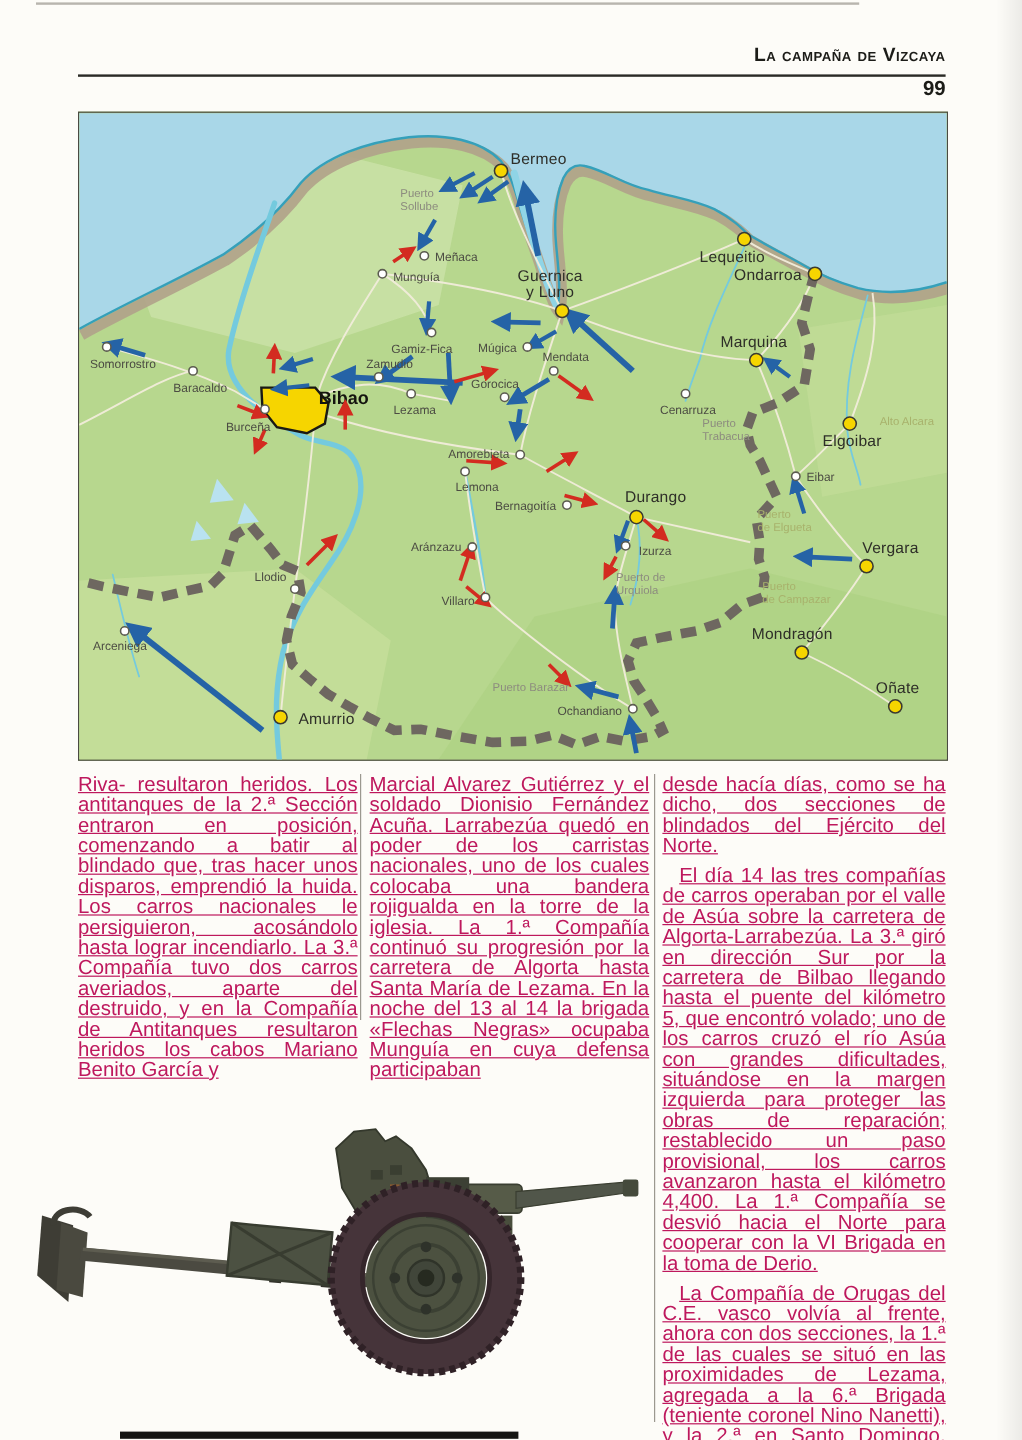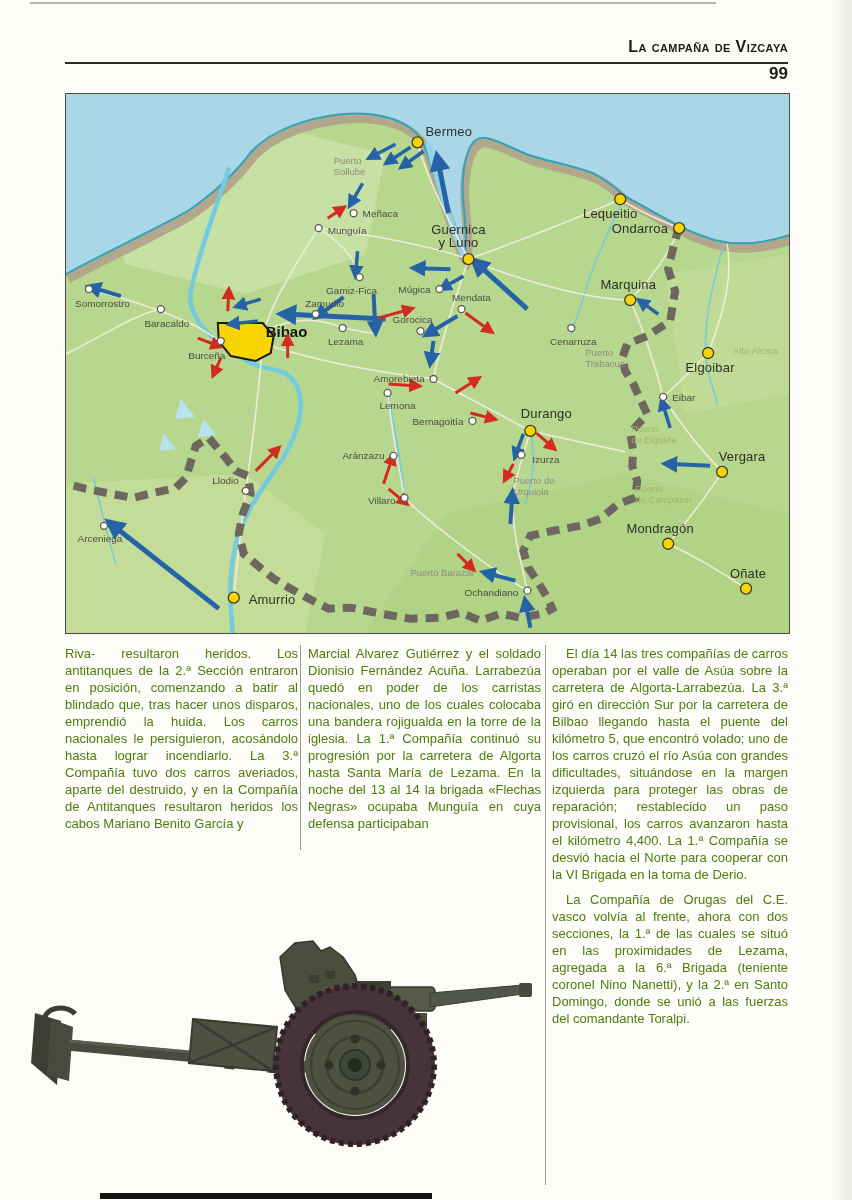--- a/index.html
+++ b/index.html
@@ -13,21 +13,21 @@
   .page-number{position:absolute;right:0;top:0;font-weight:bold;font-size:17px;color:#1c1c18;margin-top:26px;}
   .header-rule{position:absolute;left:0;top:24px;width:723px;height:2px;background:#2a2a26;}
   .map-frame{position:absolute;left:65px;top:93px;width:723px;height:539px;border:1px solid #4a4a42;background:#b7d78e;}
   .map-frame svg{display:block;}
   svg text{font-family:"Liberation Sans",sans-serif;}
   .tl-minor{font-size:10px;fill:#4c4c43;}
   .tl-major{font-size:13px;fill:#2e2e28;letter-spacing:.2px;}
   .tl-pass-gray{font-size:9.5px;fill:#8d8c7f;}
   .tl-pass-olive{font-size:9.5px;fill:#a8b26c;}
   .city-label{font-size:15px;font-weight:bold;fill:#14140f;}
-  .col{position:absolute;top:645px;font-size:13px;line-height:17px;text-align:justify;color:#4d7c0f;}
+  .col{position:absolute;top:645px;font-size:17px;line-height:17px;text-align:justify;color:#be185d;text-decoration:underline;}
   .col p{margin:0 0 8px 0;}
   .col p.indent{text-indent:14px;}
   .col-sep{position:absolute;width:1px;background:#9b988f;}
   .gun-box{position:absolute;left:25px;top:935px;width:520px;height:250px;}
   .bottom-bar{position:absolute;left:100px;top:1193px;width:332px;height:6px;background:#151513;}
 </style>
 </head>
 <body>
 
 <div class="page">
@@ -300,20 +300,21 @@
     </svg>
   </div>
 
   <div class="col" style="left:65px;width:233px;">
     <p>Riva- resultaron heridos. Los antitanques de la 2.ª Sección entraron en posición, comenzando a batir al blindado que, tras hacer unos disparos, emprendió la huida. Los carros nacionales le persiguieron, acosándolo hasta lograr incendiarlo. La 3.ª Compañía tuvo dos carros averiados, aparte del destruido, y en la Compañía de Antitanques resultaron heridos los cabos Mariano Benito García y</p>
   </div>
   <div class="col" style="left:308px;width:233px;">
     <p>Marcial Alvarez Gutiérrez y el soldado Dionisio Fernández Acuña. Larrabezúa quedó en poder de los carristas nacionales, uno de los cuales colocaba una bandera rojigualda en la torre de la iglesia. La 1.ª Compañía continuó su progresión por la carretera de Algorta hasta Santa María de Lezama. En la noche del 13 al 14 la brigada «Flechas Negras» ocupaba Munguía en cuya defensa participaban</p>
   </div>
   <div class="col" style="left:552px;width:236px;">
+    <p>desde hacía días, como se ha dicho, dos secciones de blindados del Ejército del Norte.</p>
     <p class="indent">El día 14 las tres compañías de carros operaban por el valle de Asúa sobre la carretera de Algorta-Larrabezúa. La 3.ª giró en dirección Sur por la carretera de Bilbao llegando hasta el puente del kilómetro 5, que encontró volado; uno de los carros cruzó el río Asúa con grandes dificultades, situándose en la margen izquierda para proteger las obras de reparación; restablecido un paso provisional, los carros avanzaron hasta el kilómetro 4,400. La 1.ª Compañía se desvió hacia el Norte para cooperar con la VI Brigada en la toma de Derio.</p>
     <p class="indent">La Compañía de Orugas del C.E. vasco volvía al frente, ahora con dos secciones, la 1.ª de las cuales se situó en las proximidades de Lezama, agregada a la 6.ª Brigada (teniente coronel Nino Nanetti), y la 2.ª en Santo Domingo, donde se unió a las fuerzas del comandante Toralpi.</p>
   </div>
   <div class="col-sep" style="left:300px;top:645px;height:205px;"></div>
   <div class="col-sep" style="left:545px;top:645px;height:540px;"></div>
 
   <div class="gun-box">
     <svg width="520" height="250" viewBox="0 0 520 250">
       <g>
         <path d="M10,78 L36,86 L32,150 L6,128 Z" fill="#3e3d35"></path>

